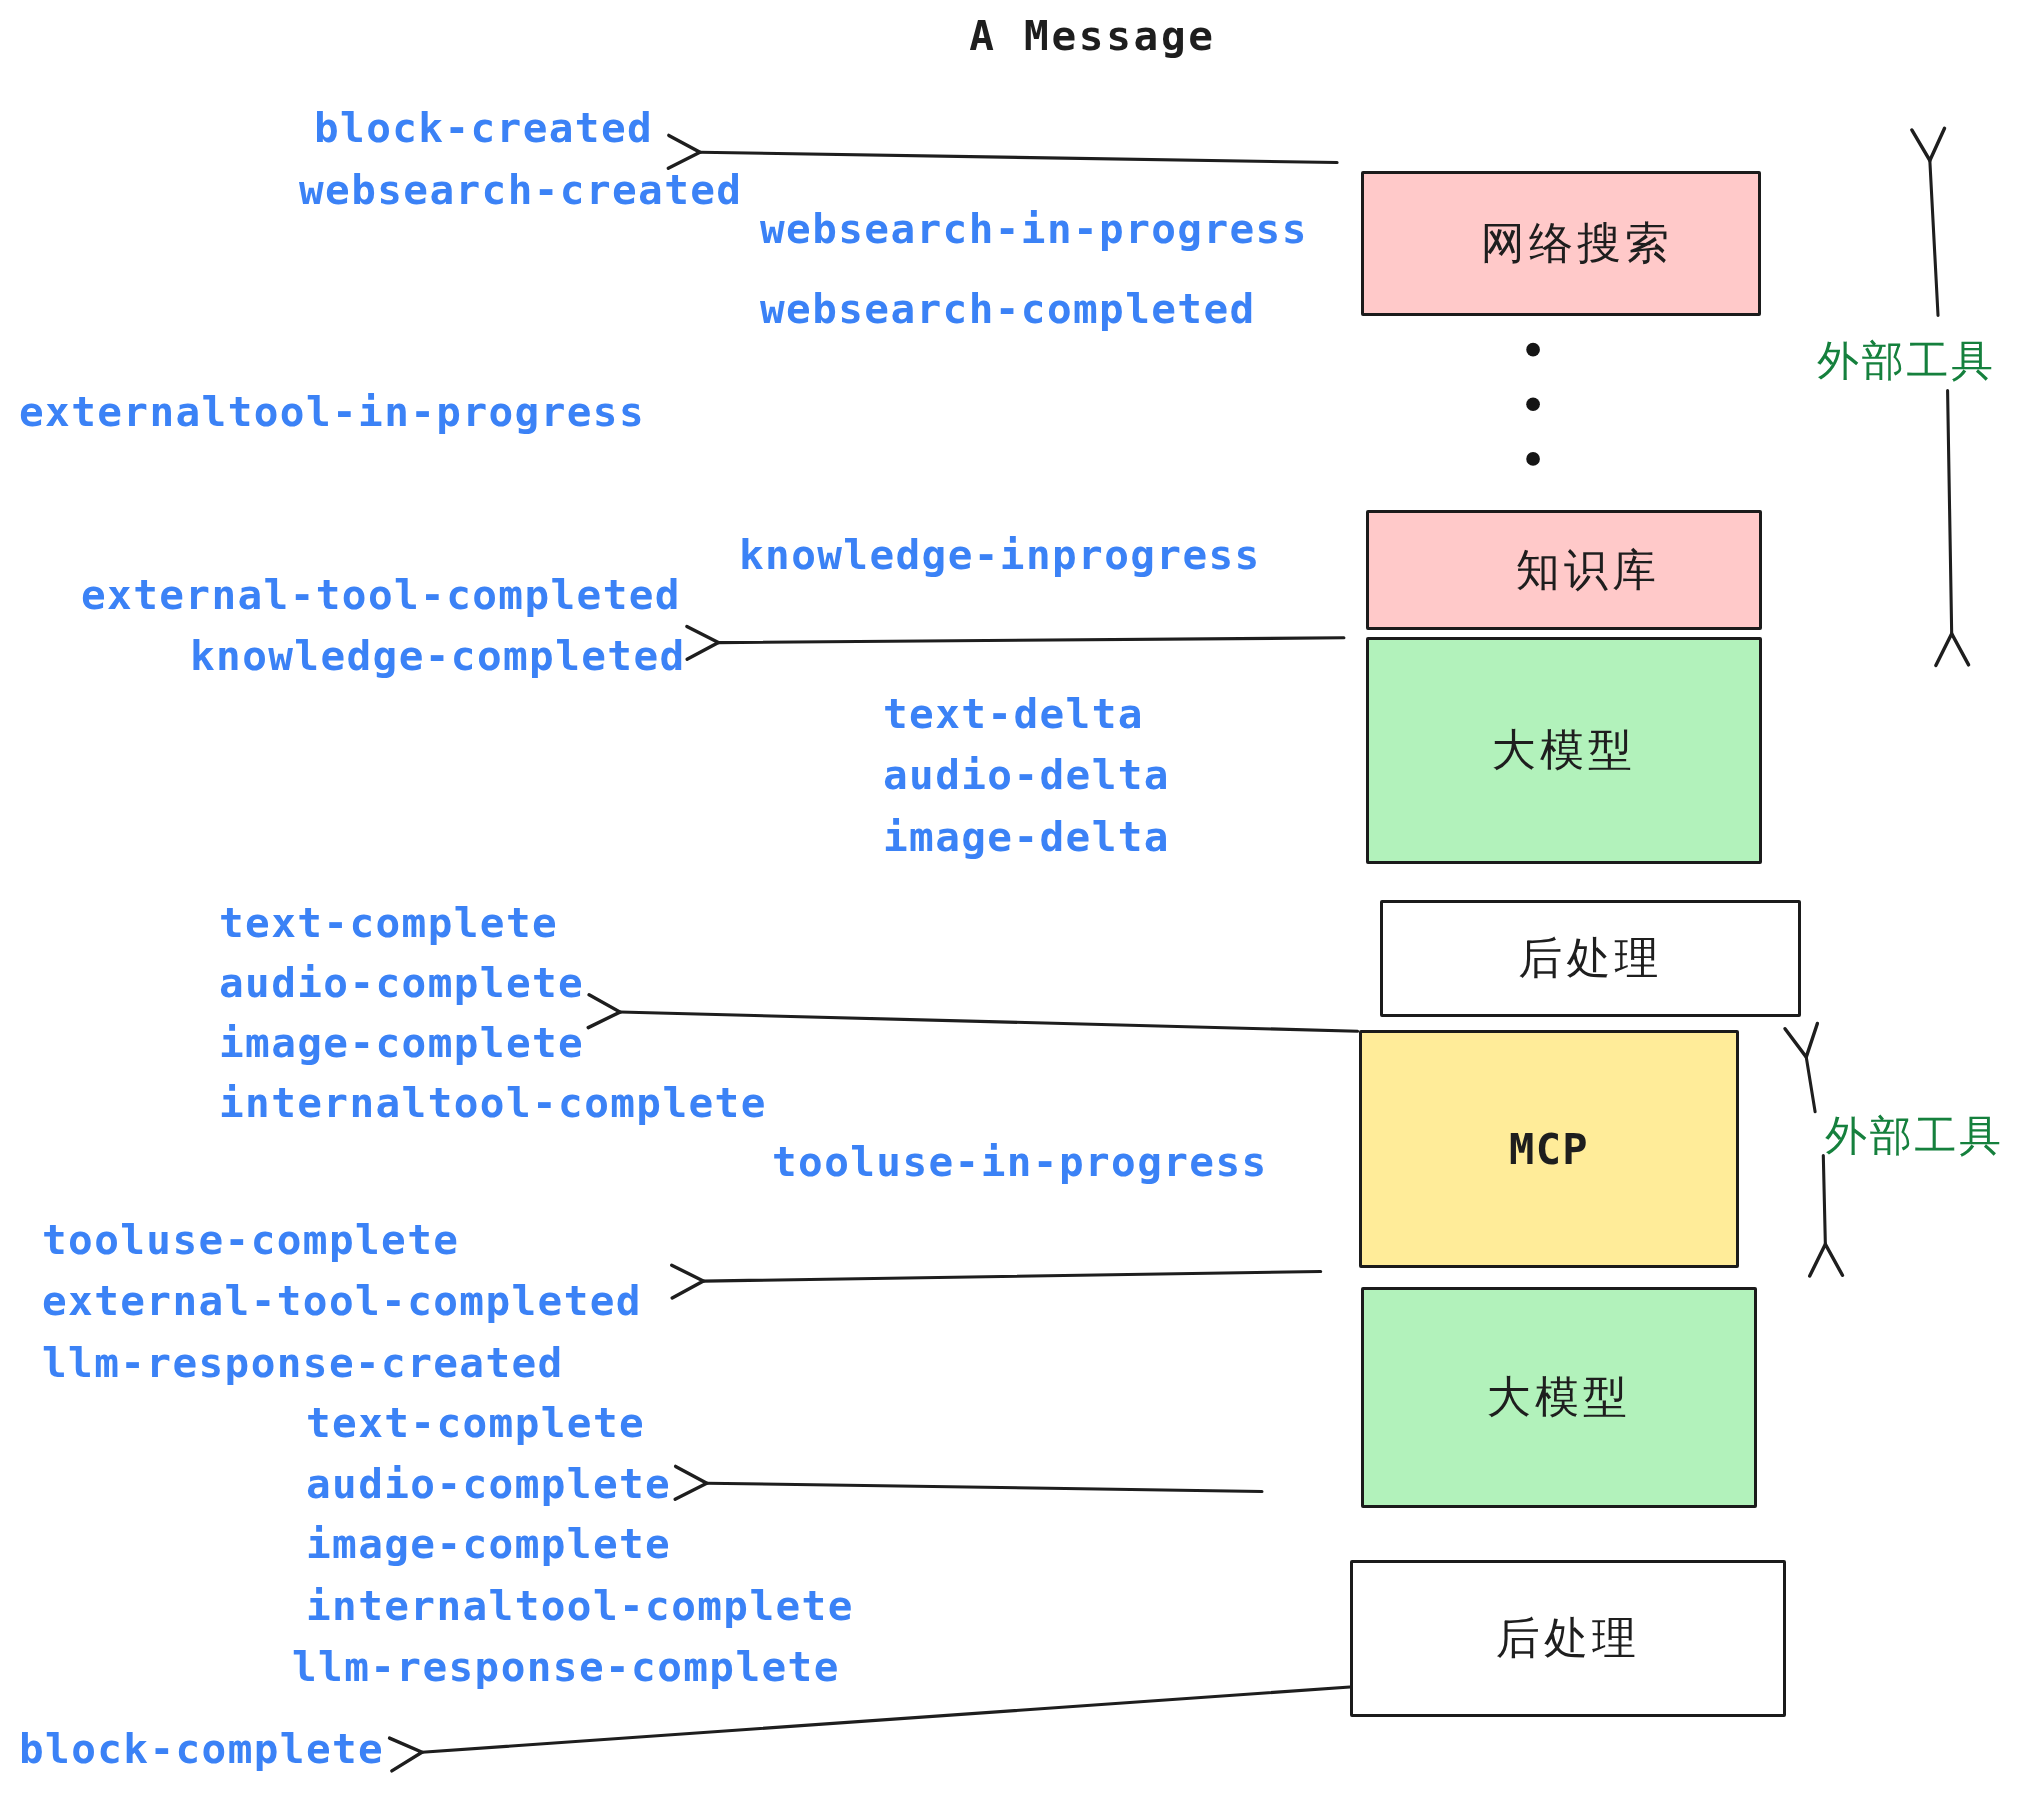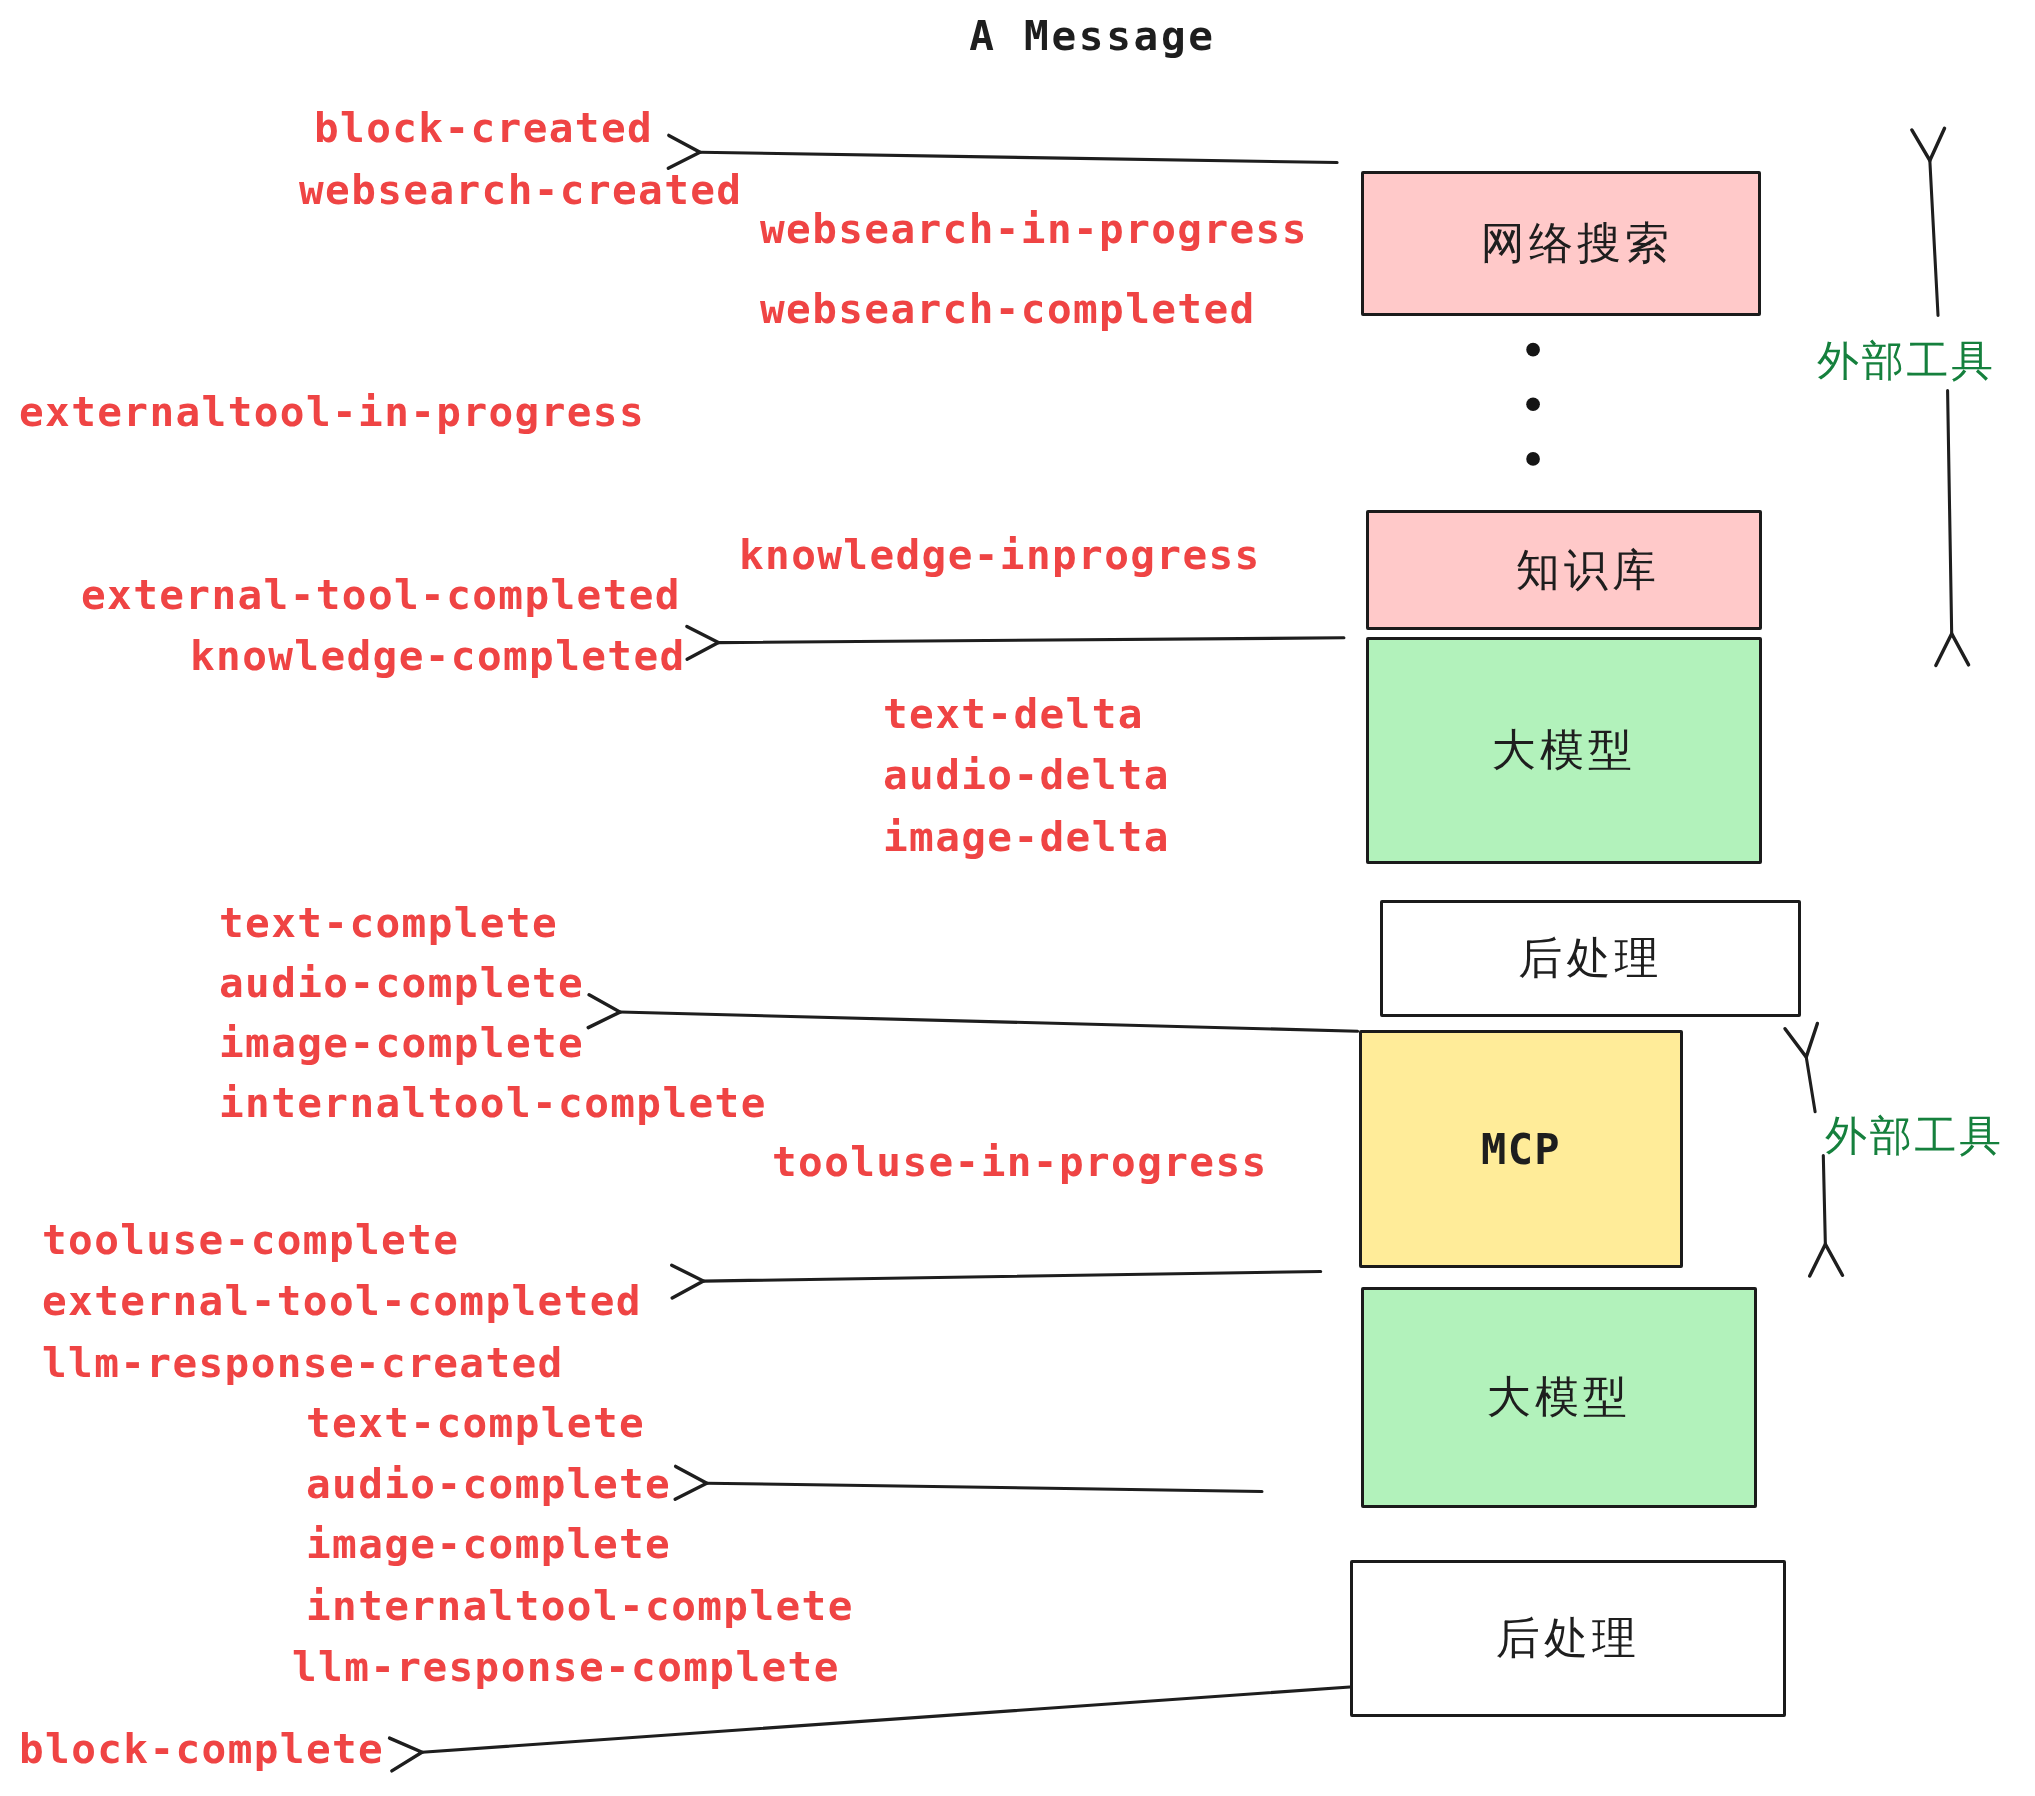--- a/index.html
+++ b/index.html
@@ -2,21 +2,21 @@
 <html style="font-size:11px"><head>
 <meta charset="utf-8">
 <style>
   html,body{margin:0;padding:0;background:#ffffff;}
   .stage{position:relative;width:2035px;height:1796px;background:#ffffff;overflow:hidden;
          font-family:"DejaVu Sans",sans-serif;color:#1e1e1e;}
   .title{position:absolute;left:956px;top:12.3px;width:273px;text-align:center;
          font-family:"DejaVu Sans Mono",monospace;font-size:41px;font-weight:700;
          letter-spacing:2.7px;white-space:nowrap;}
   .evt{position:absolute;font-family:"DejaVu Sans Mono",monospace;font-size:41px;
-       font-weight:600;letter-spacing:1.4px;white-space:nowrap;color:#ef4444;}
+       font-weight:600;letter-spacing:1.4px;white-space:nowrap;color:#3b82f6;}
   .box{position:absolute;border:3.4px solid #1b1b1b;border-radius:2px;
        display:flex;align-items:center;justify-content:center;box-sizing:border-box;}
   .box-label{font-size:44px;font-weight:500;letter-spacing:4.1px;font-family:"DejaVu Sans",sans-serif;}
   .mono-label{font-family:"DejaVu Sans Mono",monospace;font-size:42px;font-weight:700;letter-spacing:1.4px;}
   .annot{position:absolute;font-size:42px;font-weight:500;letter-spacing:2.7px;white-space:nowrap;color:#15803d;}
   svg.arrows{position:absolute;left:0;top:0;width:2035px;height:1796px;}
 </style>
 </head>
 <body>
 
@@ -50,21 +50,21 @@
   </div>
   <div class="box" style="left: 1366px; top: 510px; width: 396px; height: 120px; background: rgb(255, 201, 201); padding-left: 48px;">
     <span class="box-label">知识库</span>
   </div>
   <div class="box" style="left: 1366px; top: 637px; width: 396px; height: 227px; background: rgb(178, 242, 187);">
     <span class="box-label">大模型</span>
   </div>
   <div class="box" style="left: 1380px; top: 900px; width: 421px; height: 117px; background: rgb(255, 255, 255);">
     <span class="box-label">后处理</span>
   </div>
-  <div class="box" style="left: 1359px; top: 1030px; width: 324px; height: 238px; background: rgb(255, 236, 153);">
+  <div class="box" style="left: 1359px; top: 1030px; width: 380px; height: 238px; background: rgb(255, 236, 153);">
     <span class="box-label mono-label">MCP</span>
   </div>
   <div class="box" style="left: 1361px; top: 1287px; width: 396px; height: 221px; background: rgb(178, 242, 187);">
     <span class="box-label">大模型</span>
   </div>
   <div class="box" style="left: 1350px; top: 1560px; width: 436px; height: 157px; background: rgb(255, 255, 255);">
     <span class="box-label">后处理</span>
   </div>
 
   <div id="events-layer">

